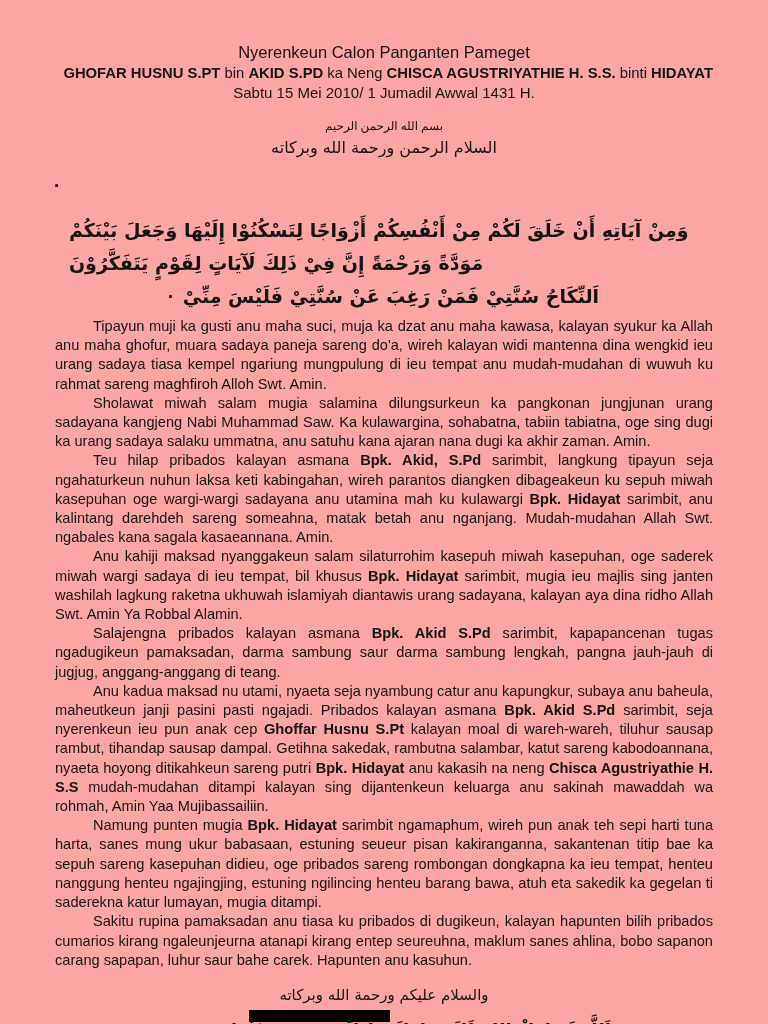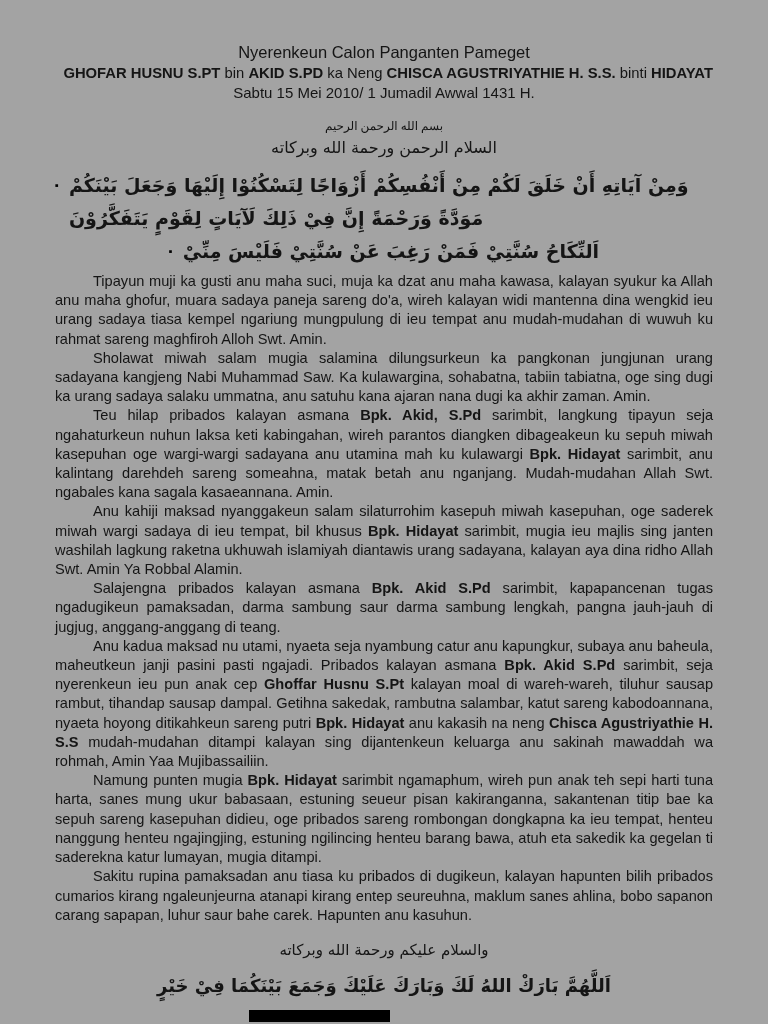--- a/index.html
+++ b/index.html
@@ -1,21 +1,21 @@
 <!DOCTYPE html>
 <html lang="su"><head>
 <meta charset="utf-8">
 <style>
   html, body { margin: 0; padding: 0; background: #e8e8e8; }
   .page {
     position: relative;
     width: 768px;
     height: 1024px;
     margin: 0 auto;
-    background: #a3a3a3;
+    background: #fca5a5;
     box-sizing: border-box;
     padding: 42px 55px 0 55px;
     font-family: "Liberation Sans", sans-serif;
     color: #151515;
     overflow: hidden;
   }
   .title {
     text-align: center;
     font-size: 16.5px;
     line-height: 21px;
@@ -58,21 +58,21 @@
     color: #000;
     flex: 0 0 auto;
   }
   .verse-text {
     font-family: "DejaVu Sans", sans-serif;
     font-size: 19px;
     line-height: 33px;
     font-weight: bold;
     text-align: left;
   }
-  .verse-item.full .verse-text { flex: 1; }
+  .verse-item.full .verse-text { flex: 1; margin-top: 45px; }
   .body-text { margin-top: 4px; }
   .body-text p {
     margin: 0;
     text-align: justify;
     text-indent: 38px;
     font-size: 14.6px;
     line-height: 19.2px;
   }
   .body-text p b { font-weight: bold; }
   .closing-dua {

